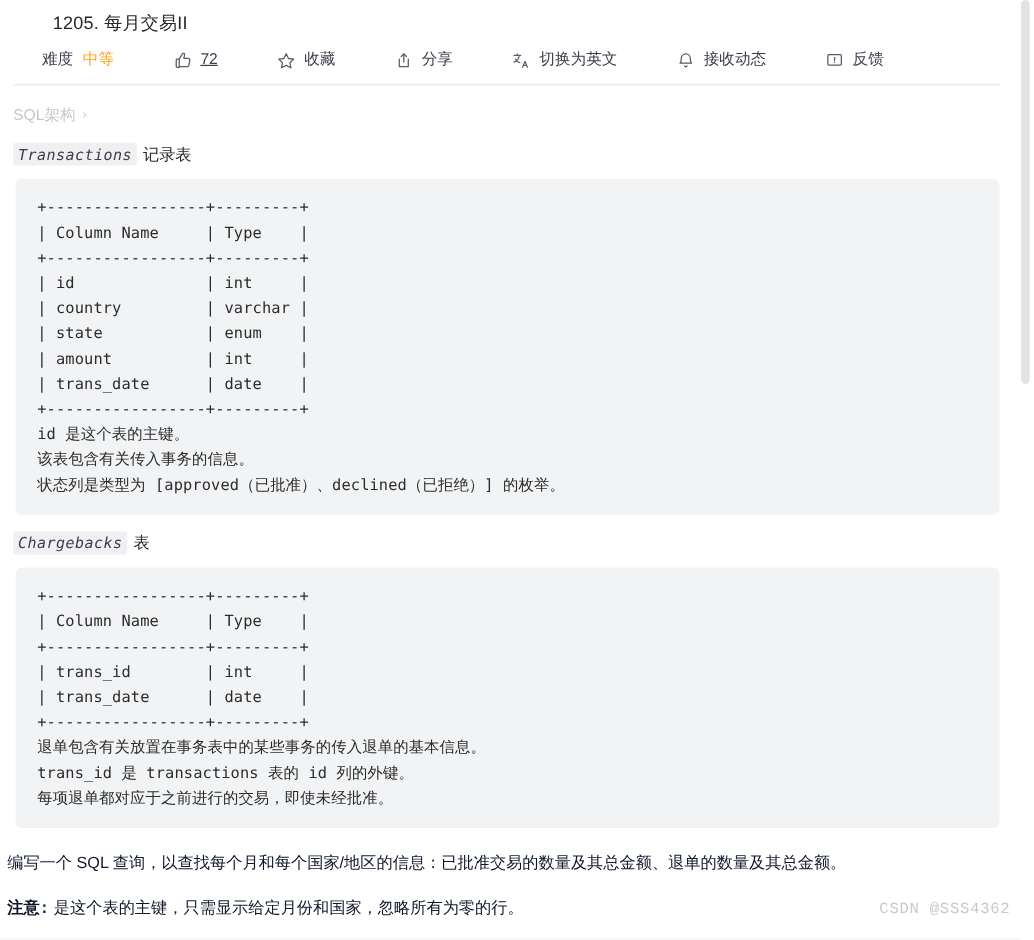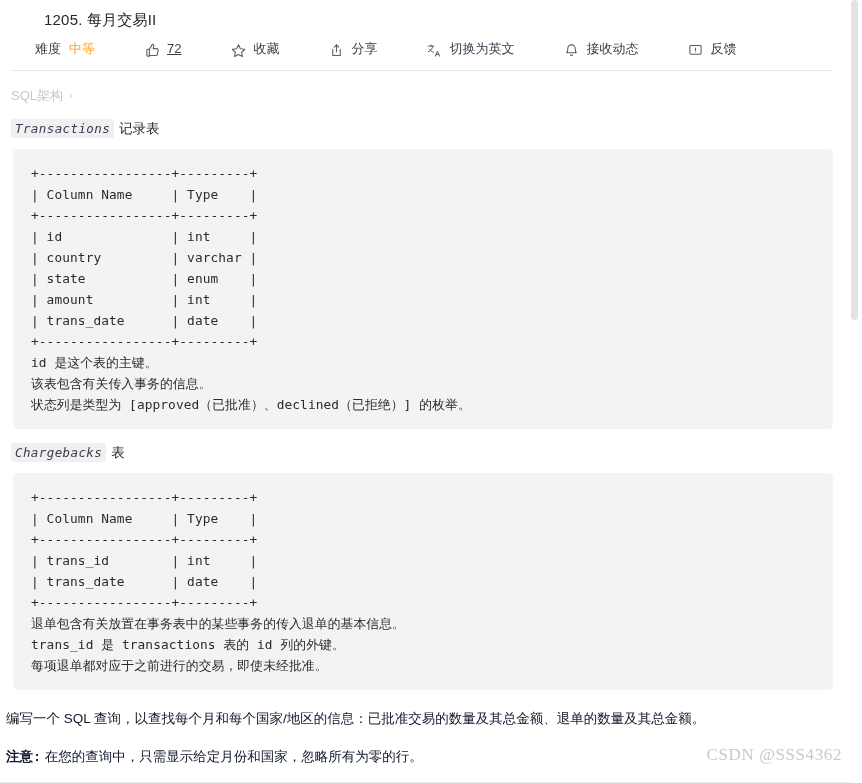--- a/index.html
+++ b/index.html
@@ -137,24 +137,24 @@
   .prose .note {
     margin-top: 16px;
   }
   .prose b { font-weight: bold; font-family: Liberation Mono, monospace; }
 
   
   .watermark {
     position: absolute;
     right: 20px;
     bottom: 18px;
-    font-size: 17px;
+    font-size: 13px;
     color: #c9c9cd;
     letter-spacing: 0.6px;
-    font-family: Liberation Serif, serif;
+    font-family: Liberation Mono, monospace;
   }
 
   
   .scrollbar-track {
     position: absolute;
     top: 0;
     right: 4px;
     width: 7px;
     height: 783px;
     background: transparent;
@@ -290,21 +290,21 @@
 | trans_id        | int     |
 | trans_date      | date    |
 +-----------------+---------+
 退单包含有关放置在事务表中的某些事务的传入退单的基本信息。
 trans_id 是 transactions 表的 id 列的外键。
 每项退单都对应于之前进行的交易，即使未经批准。</pre>
 
   <div class="prose">
     <div>编写一个 SQL 查询，以查找每个月和每个国家/地区的信息：已批准交易的数量及其总金额、退单的数量及其总金额。</div>
     <div class="note">
-      <b>注意:</b><span> 在您的查询中，只需显示给定月份和国家，忽略所有为零的行。</span>
+      <b>注意:</b><span> 是这个表的主键，只需显示给定月份和国家，忽略所有为零的行。</span>
     </div>
   </div>
 
   <div class="bottom-rule"></div>
 </div>
 
 <div class="watermark">CSDN @SSS4362</div>
 
 <div class="scrollbar-track"></div>
 <div class="scrollbar-thumb"></div>

